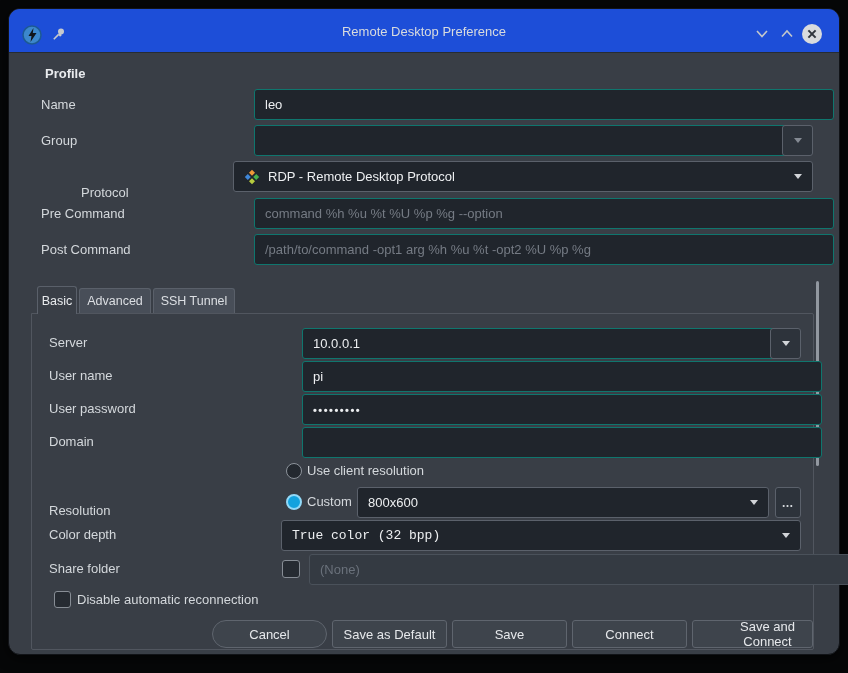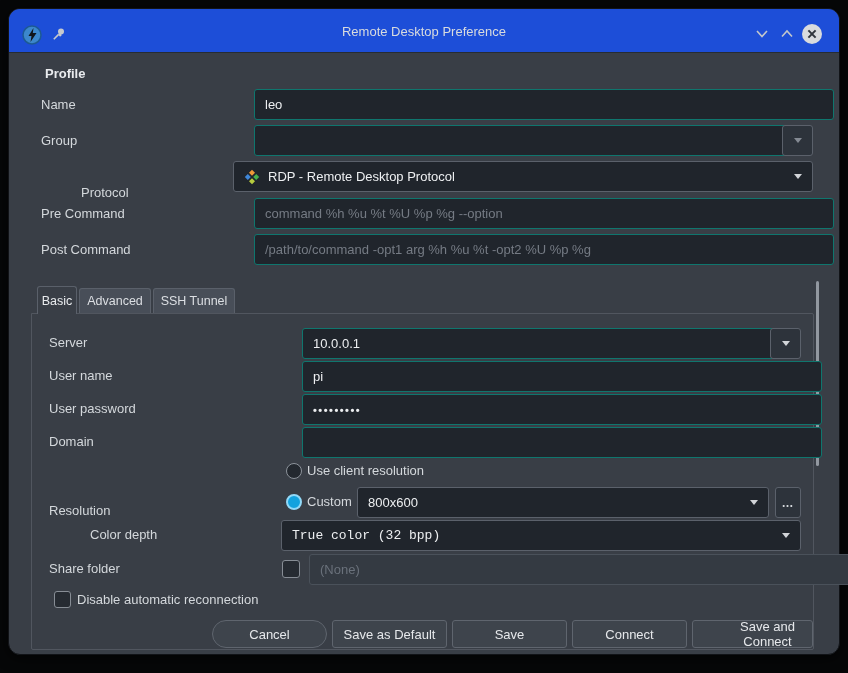--- a/index.html
+++ b/index.html
@@ -141,21 +141,21 @@
   <div class="radio sel" style="left:277px;top:485px;"></div>
   <div class="lbl" style="left:298px;top:485px;">Custom</div>
   <div class="combo" style="left:348px;top:478px;width:412px;height:31px;">
     <span class="txt">800x600</span>
     <span class="arrow"></span>
   </div>
   <div class="arrow-btn more-btn" style="left:766px;top:478px;width:26px;height:31px;color:#d2d5d9;">
     <span>…</span>
   </div>
 
-  <div class="lbl" style="left:40px;top:518px;margin-left:41px;">Color depth</div>
+  <div class="lbl" style="left:40px;top:518px;">Color depth</div>
   <div class="combo" style="left:272px;top:511px;width:520px;height:31px;font-family:Liberation Mono, monospace;">
     <span class="txt">True color (32 bpp)</span>
     <span class="arrow"></span>
   </div>
 
   <div class="lbl" style="left:40px;top:552px;">Share folder</div>
   <div class="checkbox" style="left:273px;top:551px;width:18px;height:18px;"></div>
   <div class="combo disabled" style="left:300px;top:545px;width:580px;height:31px;padding-left:10px;">
     <span class="txt">(None)</span>
     <span class="arrow"></span>

